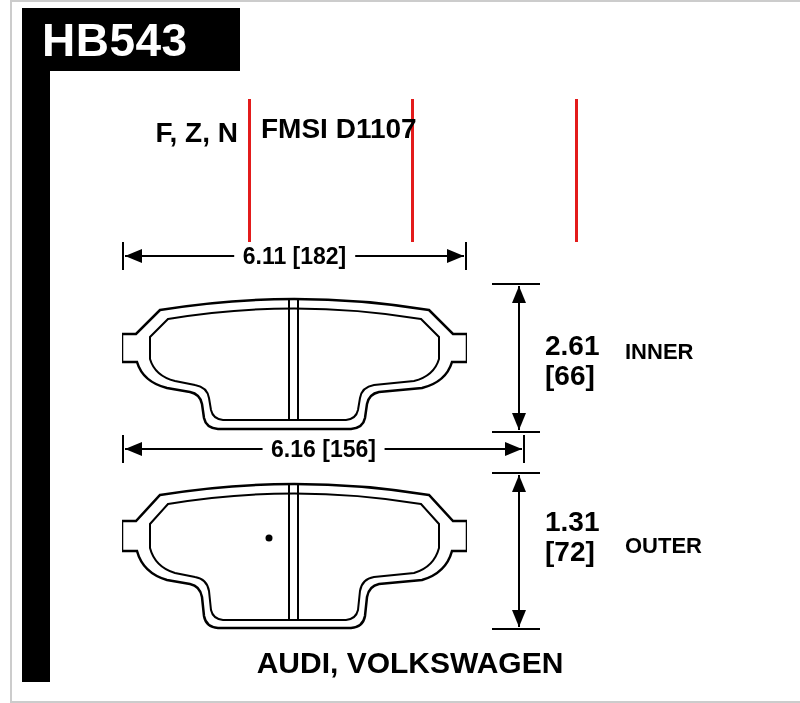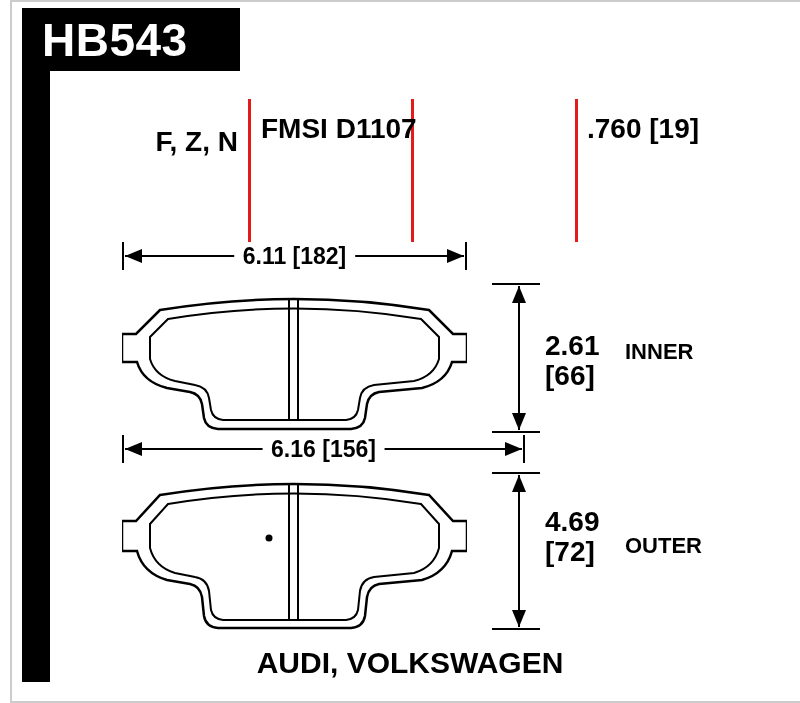--- a/index.html
+++ b/index.html
@@ -53,23 +53,22 @@
   <div class="left-strip"></div>
 
   <div class="header-box">
     <span class="part-number">HB543</span>
   </div>
 
   <div class="red-line" style="left:236px; top:97px; height:143px;"></div>
   <div class="red-line" style="left:399px; top:97px; height:143px;"></div>
   <div class="red-line" style="left:563px; top:97px; height:143px;"></div>
 
-  <div class="spec-text" style="left:100px; top:124px; width:126px; text-align:right;">F, Z, N</div>
+  <div class="spec-text" style="left:100px; top:115px; width:126px; text-align:right;">F, Z, N</div>
   <div class="spec-text" style="left:249px; top:111px;">FMSI D1107</div>
-  <div class="spec-text" style="left:575px; top:111px;">.760 [19]</div>
 
   <div class="hdim" style="left:110px; top:240px; width:345px;">
     <div class="htick htick-l"></div>
     <div class="htick htick-r"></div>
     <div class="hline"></div>
     <div class="harrow harrow-l"></div>
     <div class="harrow harrow-r"></div>
     <span class="hdim-label">6.11 [182]</span>
   </div>
 
@@ -111,20 +110,20 @@
   </svg>
 
   <div class="vdim" style="left:480px; top:470px; height:158px;">
     <div class="vtick vtick-t"></div>
     <div class="vtick vtick-b"></div>
     <div class="vline"></div>
     <div class="varrow varrow-u"></div>
     <div class="varrow varrow-d"></div>
   </div>
   <div class="vdim-label" style="left:533px; top:505px;">
-    <div>4.69</div>
+    <div>1.31</div>
     <div>[72]</div>
   </div>
   <div class="side-label" style="left:613px; top:531px;">OUTER</div>
 
   <div class="footer-text">AUDI, VOLKSWAGEN</div>
 
 </div>
 
 </body></html>

